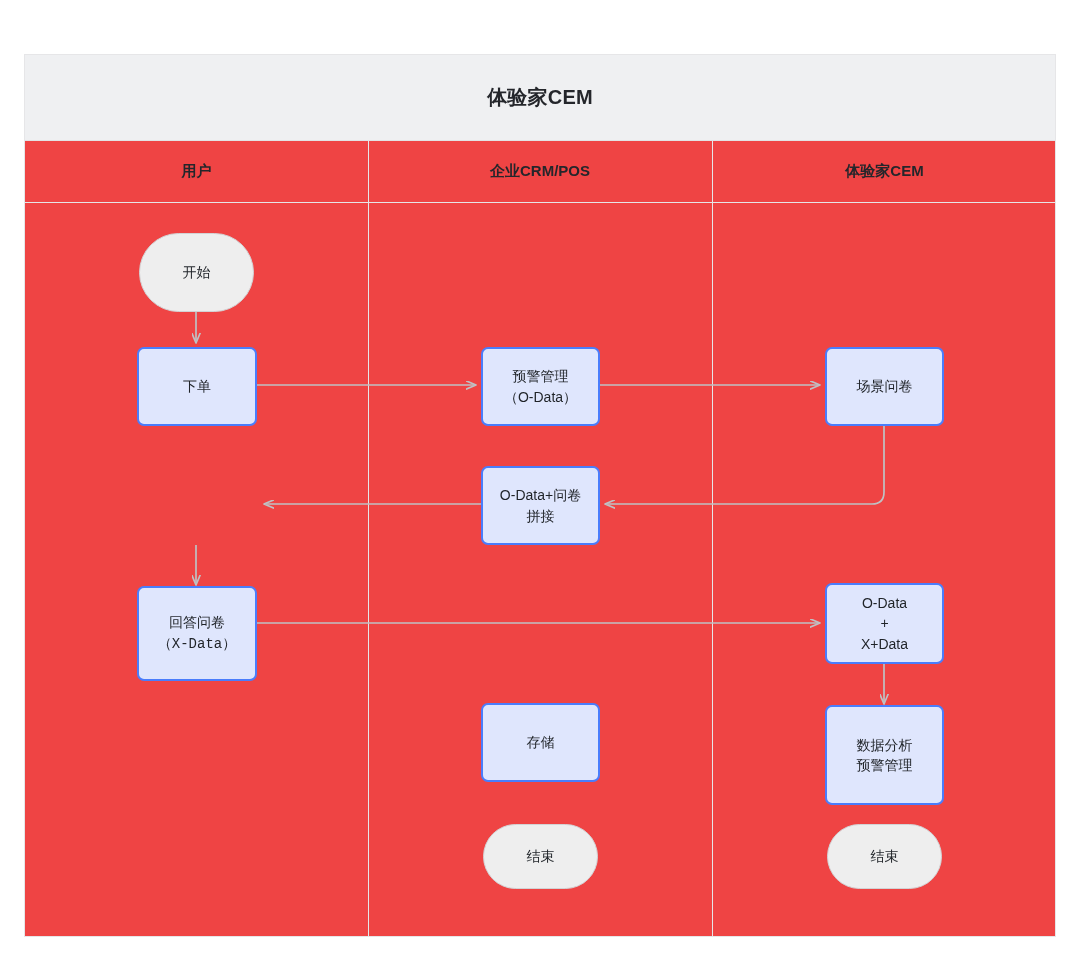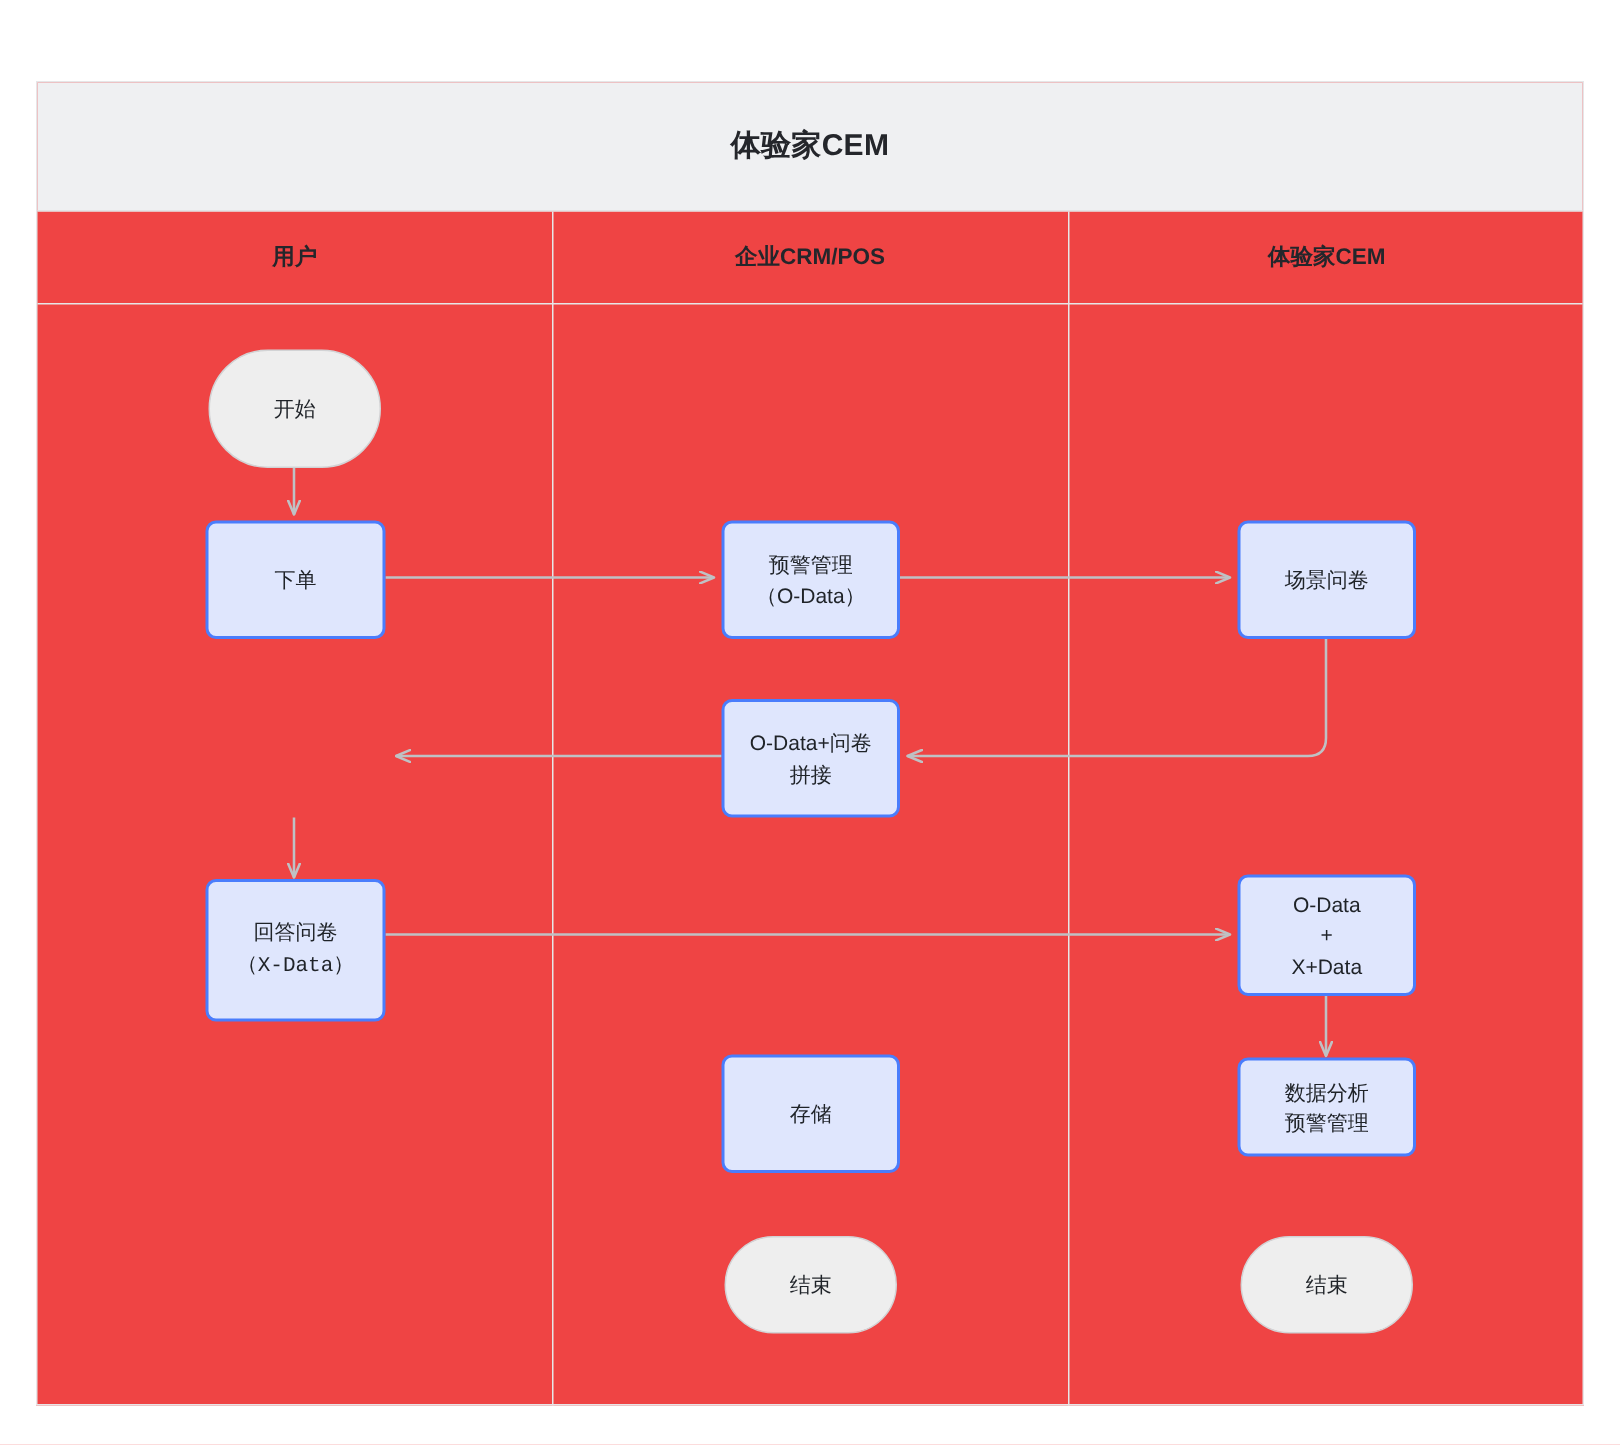--- a/index.html
+++ b/index.html
@@ -195,21 +195,21 @@
       <div class="node process" style="left:456px; top:648px; width:119px; height:79px;">存储</div>
 
       <div class="node terminator" style="left:458px; top:769px; width:115px; height:65px;">结束</div>
 
       <div class="node process" style="left:800px; top:292px; width:119px; height:79px;">场景问卷</div>
 
       <div class="node process" style="left:800px; top:528px; width:119px; height:81px;">O-Data
 +
 X+Data</div>
 
-      <div class="node process" style="left:800px; top:650px; width:119px; height:66px;">数据分析
+      <div class="node process" style="left:800px; top:650px; width:119px; height:100px;">数据分析
 预警管理</div>
 
       <div class="node terminator" style="left:802px; top:769px; width:115px; height:65px;">结束</div>
 
     </div>
 
   </div>
 </div>
 
 </body></html>

